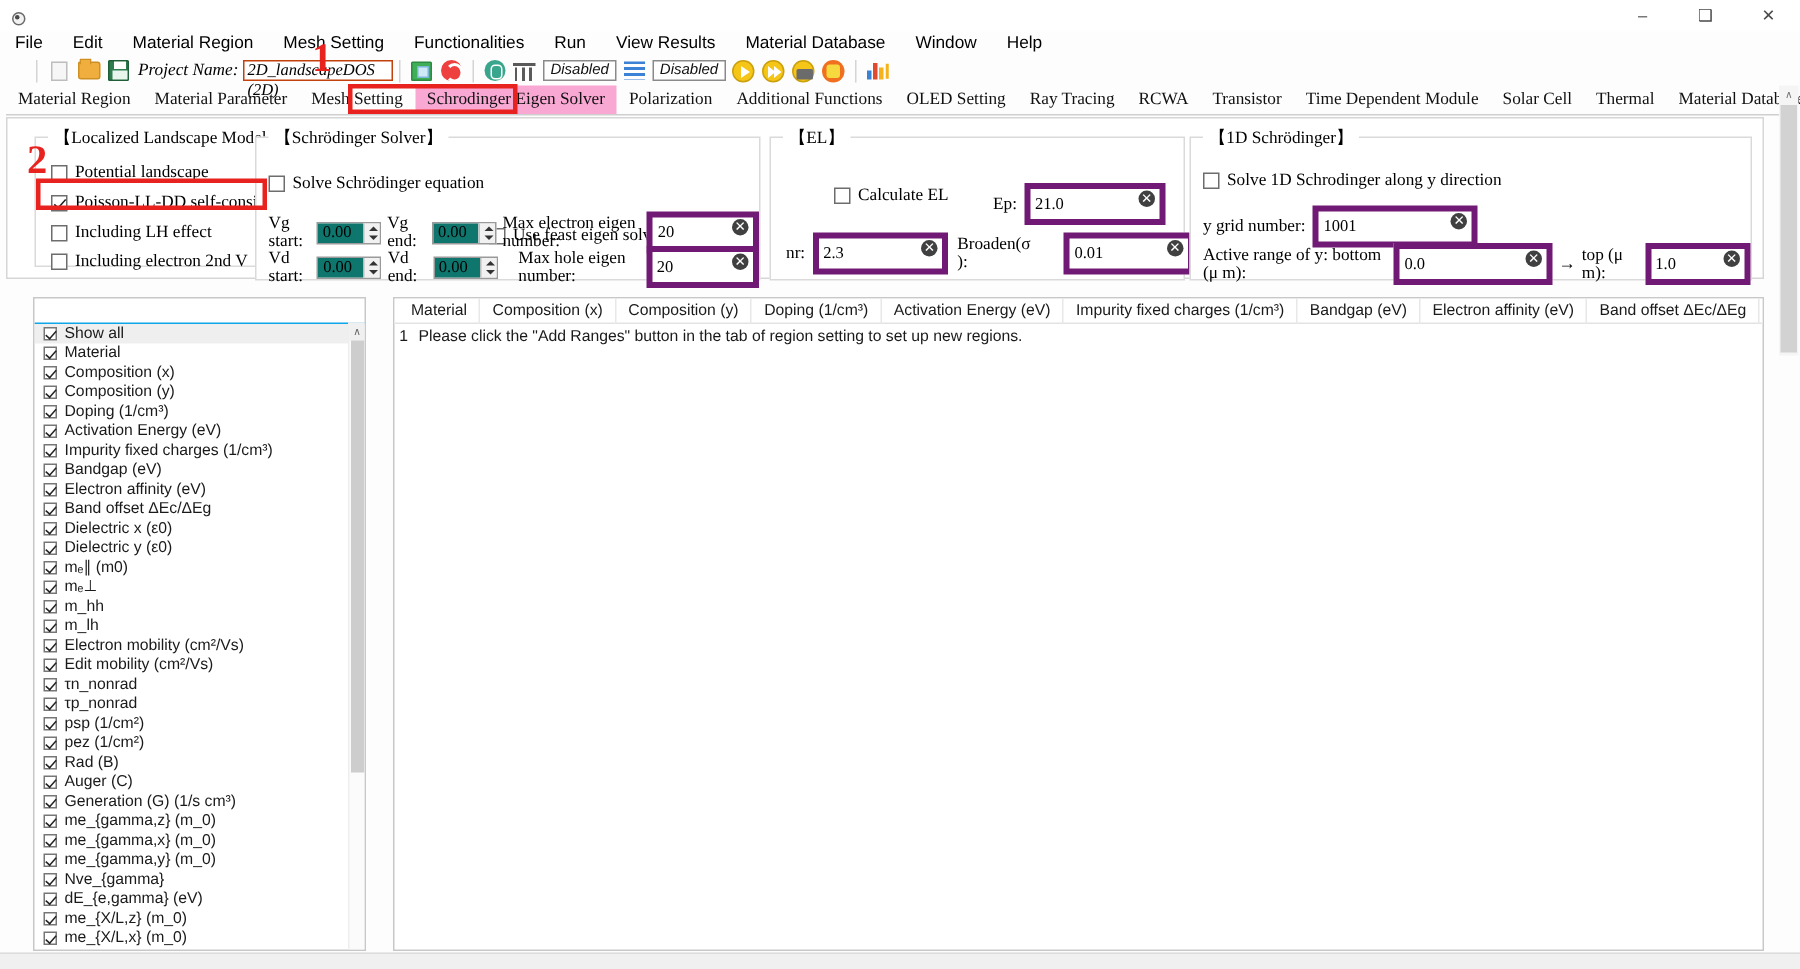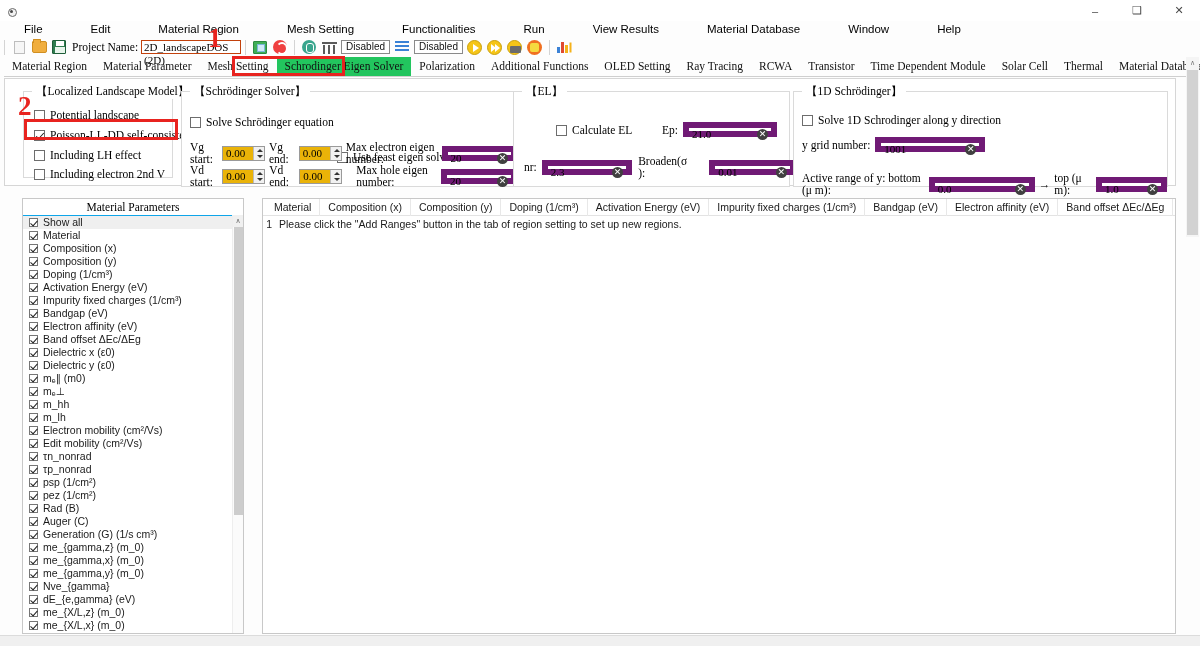--- a/index.html
+++ b/index.html
@@ -41,28 +41,28 @@
     font-family:"Liberation Sans", sans-serif; font-size:11px; color:#4a4a4a;
   }
 
   
   .menubar {
     position:absolute; left:0; top:21px; width:1200px; height:16px;
     display:flex; align-items:center; background:#fdfdfd;
     font-family:"Liberation Sans", sans-serif;
   }
   .menuitem {
-    padding: 0 24px; font-size:11.5px; color:#000; line-height:16px; white-space:nowrap;
+    padding: 0 10px; font-size:11.5px; color:#000; line-height:16px; white-space:nowrap;
     cursor:default;
   }
 
   
   .toolbar {
     position:absolute; left:0; top:37px; width:1160px; height:20px;
-    background:#fdfdfd; display:flex; align-items:center; padding-left:0;
+    background:#fdfdfd; display:flex; align-items:center; padding-left:20px;font-style:italic;
   }
   .tb-sep {
     width:1px; height:15px; background:#d4d4d4; margin:0 4px;
   }
   .tb-btn {
     width:18px; height:18px; display:flex; align-items:center; justify-content:center;
     position:relative; margin:0 1px; flex:0 0 auto;
   }
   .tb-label {
     font-family:"Liberation Serif", serif;
@@ -128,21 +128,21 @@
   
   .tabbar {
     position:absolute; left:4px; top:57px; width:1182px; height:20px;
     border-bottom:1px solid #cfcfcf; display:flex; align-items:flex-end;
   }
   .tab {
     padding:2px 7px 3px 7px; font-size:11.5px; line-height:13px;
     border:1px solid transparent; border-bottom:none; white-space:nowrap;
     font-family:"Liberation Serif", serif; color:#111; cursor:default;
   }
-  .tab.active { background:#22c55e;text-align:right; }
+  .tab.active { background:#f9a8d4;text-align:right; }
 
   
   .panel-wrap {
     position:absolute; left:4px; top:78px; width:1172px; height:108px;
     border:1px solid #d6d6d6; background:#fff;
   }
   .gbox {
     position:absolute; border:1px solid #dadada; background:#fff;
   }
   .gbox-title {
@@ -154,32 +154,32 @@
     width:11px;height:11px;border:1px solid #6d6d6d;background:#fff;
     display:inline-block; position:relative; margin-right:5px; flex:0 0 auto;
   }
   .chk.checked::after {
     content:""; position:absolute; left:3px; top:0px; width:3px; height:7px;
     border:solid #1b1b1b; border-width:0 1.4px 1.4px 0; transform:rotate(42deg);
   }
   .lbl { font-size:11.5px; font-family:"Liberation Serif", serif; }
 
   .field {
-    border:6px solid #701a75; background:#fff; height:15px;
-    display:flex; padding:0 3px;
+    border:4px solid #701a75; background:#fff; height:28px;
+    display:flex; align-items:center; padding:0 3px;
     font-size:11px; font-family:"Liberation Serif", serif;
     position:relative;
   }
   .field .clr {
     position:absolute; right:3px; top:1px; width:11px; height:11px;
     border-radius:50%; background:#404040; color:#fff; font-size:9px;
     line-height:11px; text-align:center; font-family:"Liberation Sans", sans-serif;
   }
   .spin { border:1px solid #9a9a9a; background:#fff; height:15px; display:flex; align-items:center; }
-  .spin .val { width:30px; padding:0 3px; font-size:11px; background:#eab308; height:13px; line-height:13px;}
+  .spin .val { width:30px; padding:0 3px; font-size:11px; background:#0f766e; height:13px; line-height:13px;}
   .spin .arrows { width:11px; height:13px; border-left:1px solid #bcbcbc; display:flex; flex-direction:column; background:#f1f1f1;}
   .spin .arrows span { flex:1; position:relative; }
   .spin .arrows span::after {
     content:""; position:absolute; left:3px; top:2px;
     border-left:3px solid transparent; border-right:3px solid transparent;
   }
   .spin .arrows span.up::after { border-bottom:3px solid #333; }
   .spin .arrows span.dn::after { border-top:3px solid #333; top:2px; }
 
   
@@ -377,21 +377,21 @@
       <div class="chk-row" style="position:absolute;left:10px;top:57px;">
         <span class="chk"></span>
         <span class="lbl">Including LH effect</span>
       </div>
       <div class="chk-row" style="position:absolute;left:10px;top:76px;">
         <span class="chk"></span>
         <span class="lbl">Including electron 2nd V</span>
       </div>
     </div>
 
-    <div class="gbox" style="left:176px; top:12px; width:337px; height:96px;">
+    <div class="gbox" style="left:165px; top:12px; width:337px; height:96px;">
       <div class="gbox-title">【Schrödinger Solver】</div>
 
       <div class="chk-row" style="position:absolute;left:8px;top:24px;">
         <span class="chk"></span>
         <span class="lbl">Solve Schrödinger equation</span>
       </div>
       <div class="chk-row" style="position:absolute;left:155px;top:24px;margin-top:35px;">
         <span class="chk"></span>
         <span class="lbl">Use feast eigen solver</span>
       </div>
@@ -478,38 +478,37 @@
         <span class="chk"></span>
         <span class="lbl">Solve 1D Schrodinger along y direction</span>
       </div>
       <div style="position:absolute;left:8px;top:45px;display:flex;align-items:center;">
         <span class="lbl">y grid number:</span>
         <span class="field" style="width:110px;margin-left:5px;">
           <span>1001</span>
           <span class="clr">✕</span>
         </span>
       </div>
-      <div style="position:absolute;left:8px;top:80px;display:flex;align-items:center;">
+      <div style="position:absolute;left:8px;top:70px;display:flex;align-items:center;">
         <span class="lbl">Active range of y: bottom (μ m):</span>
         <span class="field" style="width:126px;margin-left:4px;">
           <span>0.0</span>
           <span class="clr">✕</span>
         </span>
         <span class="lbl" style="margin:0 4px;">→</span>
         <span class="lbl">top (μ m):</span>
         <span class="field" style="width:83px;margin-left:4px;">
           <span>1.0</span>
           <span class="clr">✕</span>
         </span>
       </div>
     </div>
   </div>
 
   <div class="mp-box">
-    <div class="mp-header">Material Parameters</div>
     <div class="mp-list">
       <div class="mp-item">
           <span class="mp-chk"></span>
           <span>Show all</span>
         </div>
       <div class="mp-item">
           <span class="mp-chk"></span>
           <span>Material</span>
         </div>
       <div class="mp-item">

